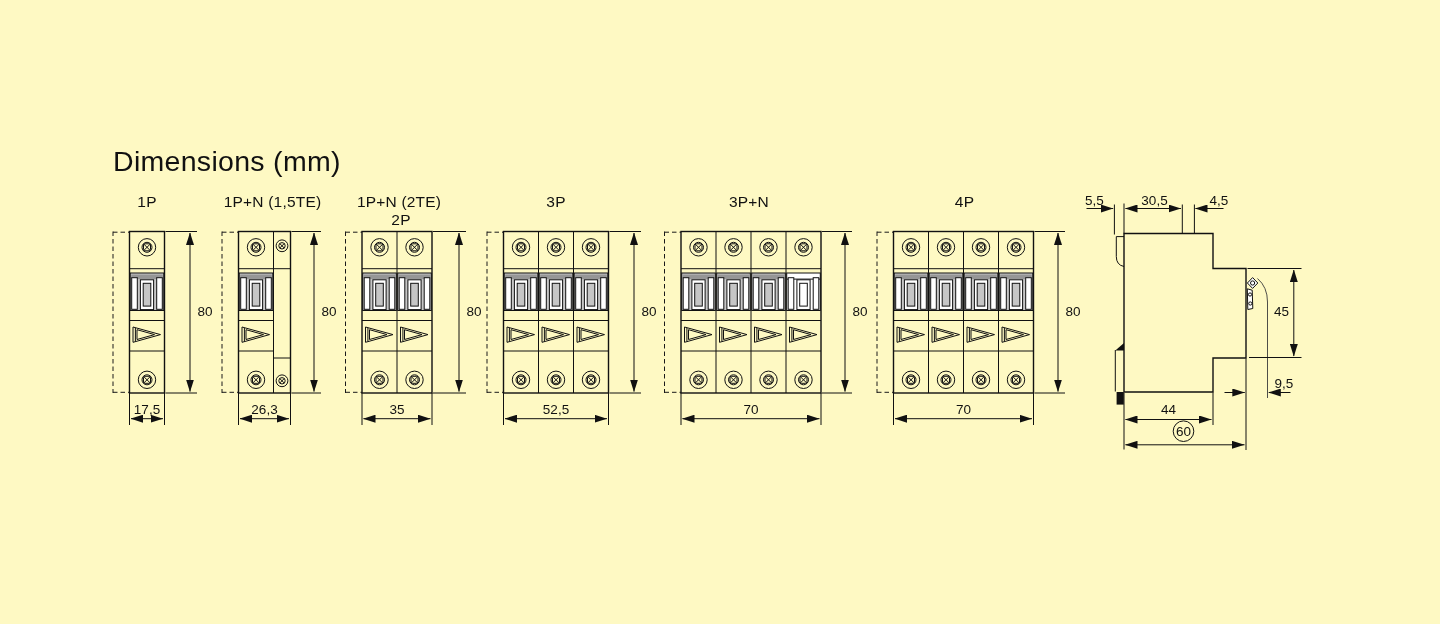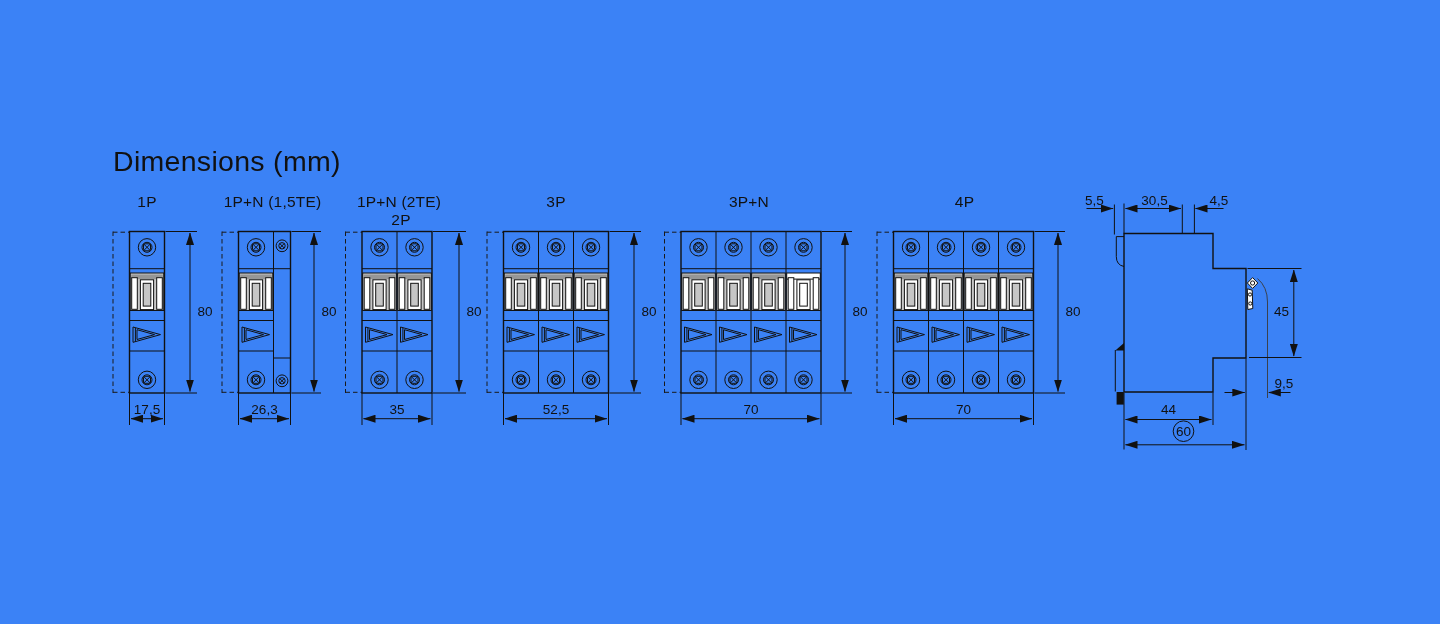--- a/index.html
+++ b/index.html
@@ -1,16 +1,16 @@
 <!DOCTYPE html>
 <html><head>
 <meta charset="utf-8">
 <style>
   html,body{margin:0;padding:0;background:#fff;}
-  .stage{position:relative;width:1440px;height:624px;background:#3b82f6;overflow:hidden;}
+  .stage{position:relative;width:1440px;height:624px;background:#fef9c3;overflow:hidden;}
   svg{display:block;}
   svg text{font-family:"Liberation Sans", sans-serif; fill:#111; stroke:none;}
   .ttl{font-size:28.5px;letter-spacing:.3px;}
   .lbl{font-size:15.5px;letter-spacing:.2px;}
   .num{font-size:13.5px;}
   .ln{stroke:#111;stroke-width:1;fill:none;}
   .b{stroke:#111;stroke-width:1.4;fill:none;}
   .dim{stroke:#111;stroke-width:1;fill:none;}
   .dash{stroke:#1a1a1a;stroke-width:1;fill:none;stroke-dasharray:4.5 3;}
   .thin{stroke:#3a3a3a;stroke-width:.9;fill:none;}

